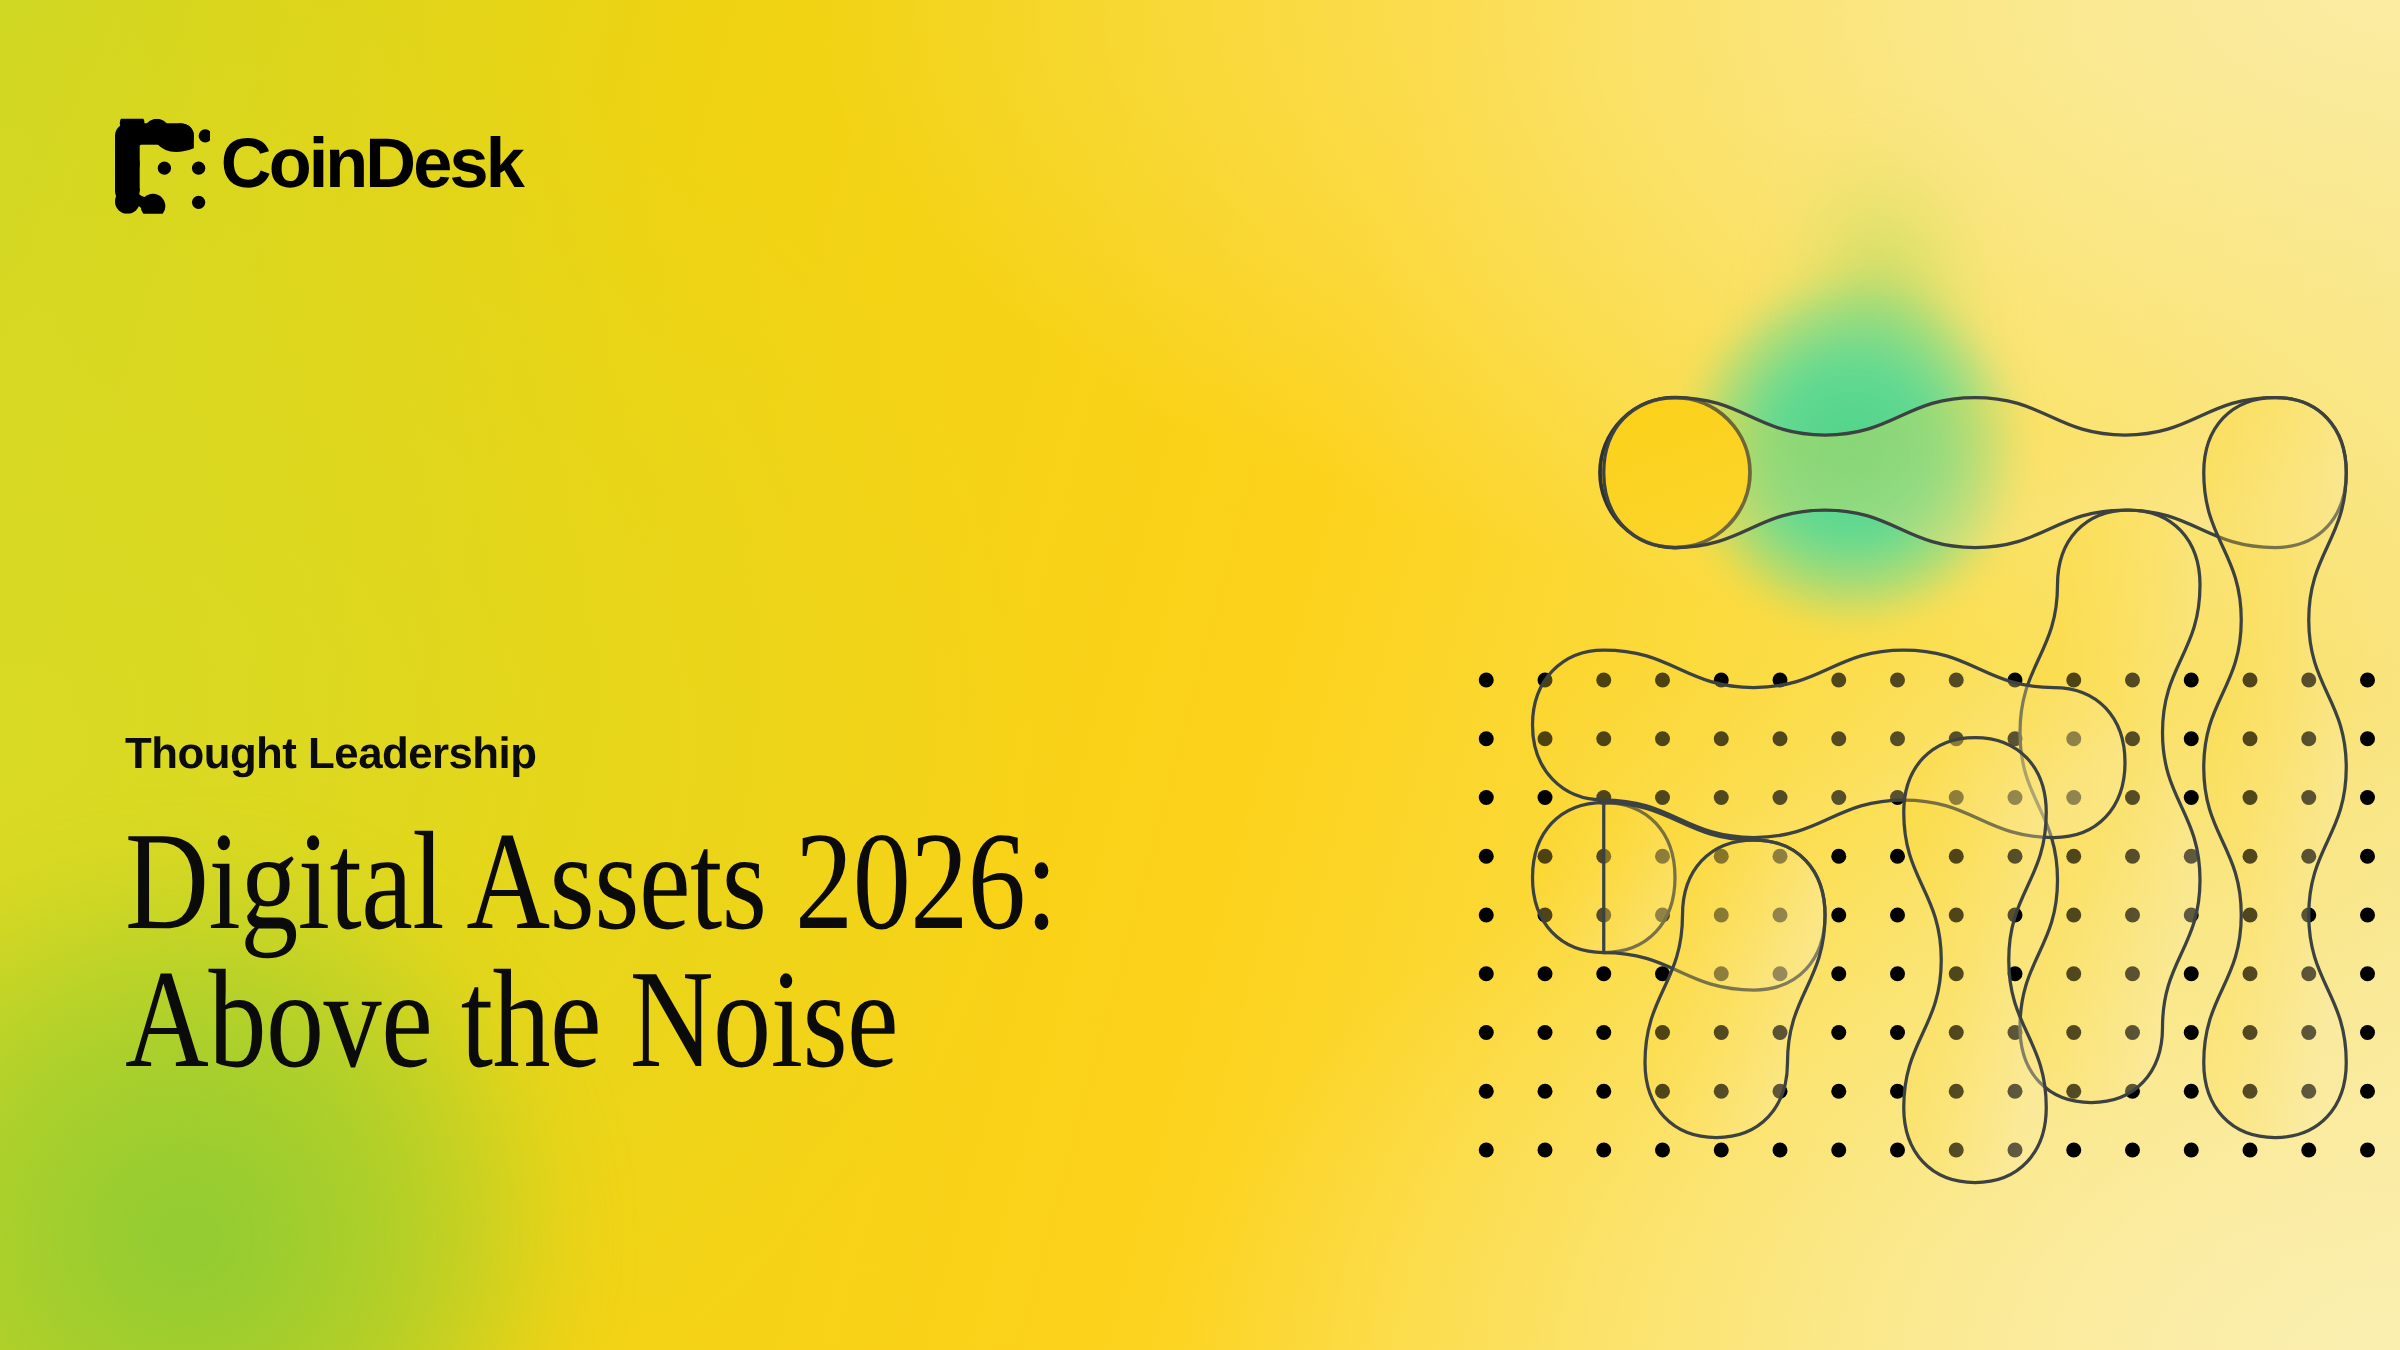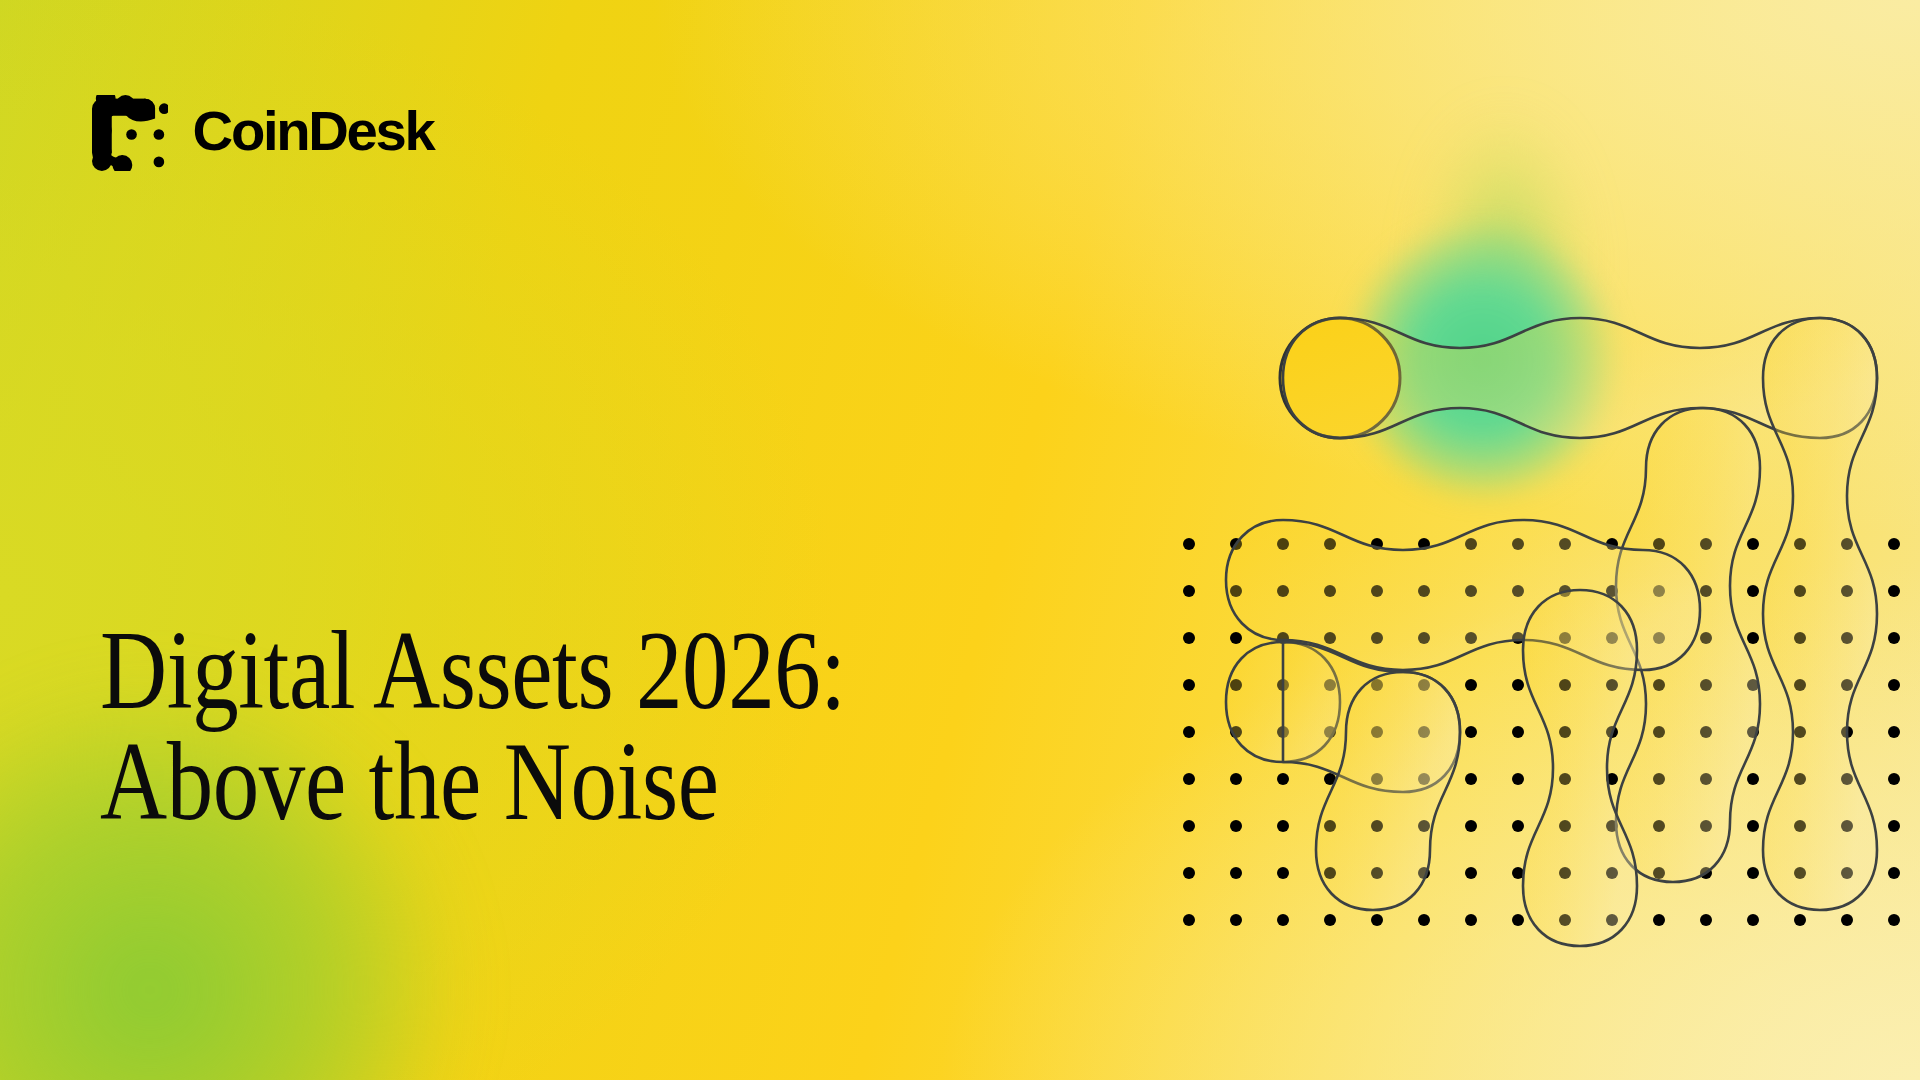--- a/index.html
+++ b/index.html
@@ -34,21 +34,21 @@
   .bg-green-tail {
     position:absolute; left:1390px; top:0px;
     width:190px; height:300px;
     background: radial-gradient(ellipse 55% 70% at 60% 90%, rgba(150,214,110,0.85) 0%, rgba(190,222,90,0.35) 45%, rgba(220,224,80,0) 75%);
     filter: blur(26px);
   }
 
   
   .logo {
     position:absolute; left:92px; top:95px;
-    display:flex; align-items:center; gap:22px;
+    display:flex; align-items:center; gap:6px;
   }
   .logo-mark { width:76px; height:76px; display:block; }
   .logo-word { width:330px; height:58px; display:block; }
 
   
   .text-block { position:absolute; left:100px; top:585px; }
   .eyebrow {
     font-family:"Liberation Sans", sans-serif;
     font-weight:700;
     font-size:35px;
@@ -111,20 +111,21 @@
       <circle cx="95" cy="18" r="7"></circle>
     </g>
   </svg>
 
   <svg class="logo-word" viewBox="0 0 560 100" aria-hidden="true">
     <text x="0" y="79" font-family="'Liberation Sans', sans-serif" font-size="97" font-weight="700" letter-spacing="-4" fill="#000000">CoinDesk</text>
   </svg>
 </div>
 
 <div class="text-block">
+  <div class="eyebrow">Thought Leadership</div>
   <div class="headline">Digital Assets 2026:
 Above the Noise</div>
 </div>
 
 <div class="graphic">
   <svg viewBox="0 0 780 670" aria-hidden="true">
     <defs>
       <linearGradient id="blobfill" x1="0" y1="0" x2="1" y2="0.5">
         <stop offset="0%" stop-color="#FBD11C" stop-opacity="0.30"></stop>
         <stop offset="55%" stop-color="#FCDE5C" stop-opacity="0.32"></stop>

